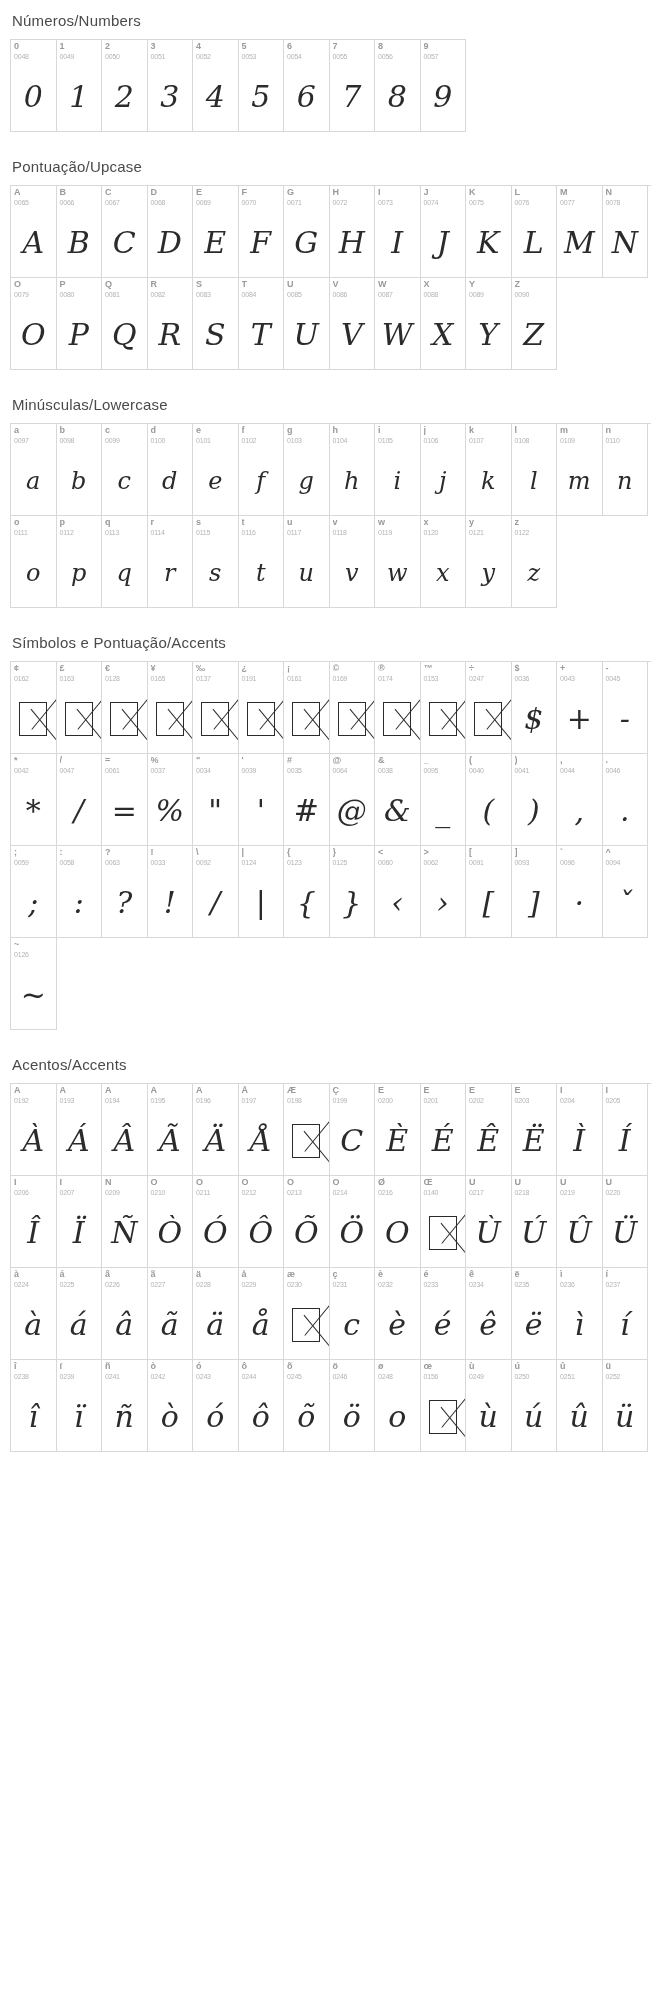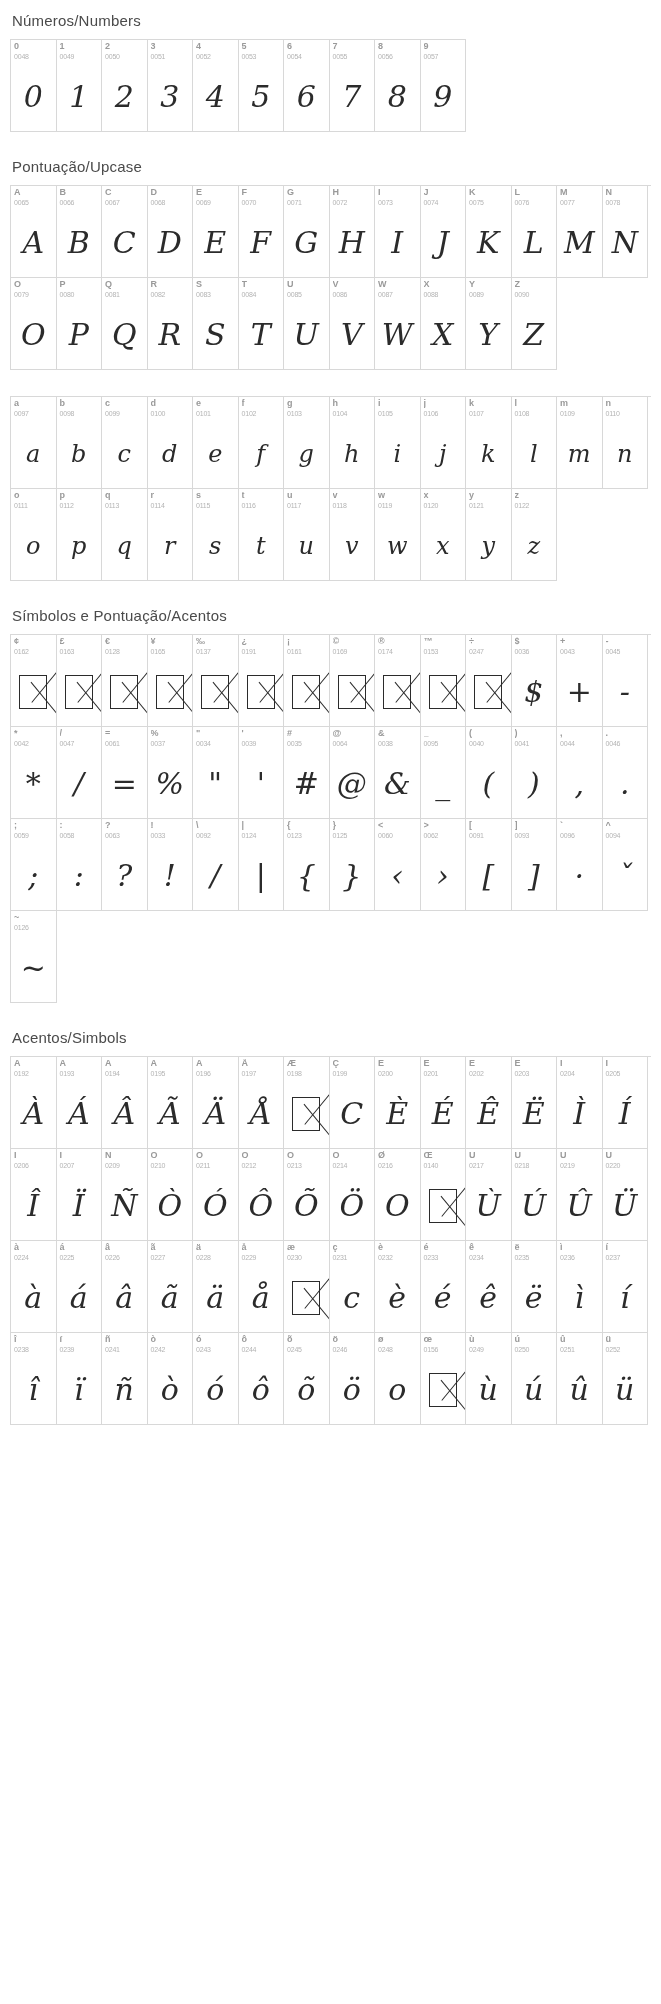--- a/index.html
+++ b/index.html
@@ -373,20 +373,21 @@
         <div class="glyph-cell">
           <div class="glyph-head">
             <span class="glyph-name">Z</span>
             <span class="glyph-code">0090</span>
           </div>
           <div class="glyph-render">Z</div>
         </div>
       </div>
     </div>
     <div class="section">
+      <div class="section-title">Minúsculas/Lowercase</div>
       <div class="glyph-grid">
         <div class="glyph-cell">
           <div class="glyph-head">
             <span class="glyph-name">a</span>
             <span class="glyph-code">0097</span>
           </div>
           <div class="glyph-render small">a</div>
         </div>
         <div class="glyph-cell">
           <div class="glyph-head">
@@ -559,21 +560,21 @@
         <div class="glyph-cell">
           <div class="glyph-head">
             <span class="glyph-name">z</span>
             <span class="glyph-code">0122</span>
           </div>
           <div class="glyph-render small">z</div>
         </div>
       </div>
     </div>
     <div class="section">
-      <div class="section-title">Símbolos e Pontuação/Acentos</div>
+      <div class="section-title">Símbolos e Pontuação/Accents</div>
       <div class="glyph-grid">
         <div class="glyph-cell">
           <div class="glyph-head">
             <span class="glyph-name">¢</span>
             <span class="glyph-code">0162</span>
           </div>
           <div class="glyph-render tofu">
             <span class="tofu-box"></span>
           </div>
         </div>
@@ -887,21 +888,21 @@
         <div class="glyph-cell">
           <div class="glyph-head">
             <span class="glyph-name">~</span>
             <span class="glyph-code">0126</span>
           </div>
           <div class="glyph-render">~</div>
         </div>
       </div>
     </div>
     <div class="section">
-      <div class="section-title">Acentos/Simbols</div>
+      <div class="section-title">Acentos/Accents</div>
       <div class="glyph-grid">
         <div class="glyph-cell">
           <div class="glyph-head">
             <span class="glyph-name">À</span>
             <span class="glyph-code">0192</span>
           </div>
           <div class="glyph-render">À</div>
         </div>
         <div class="glyph-cell">
           <div class="glyph-head">

